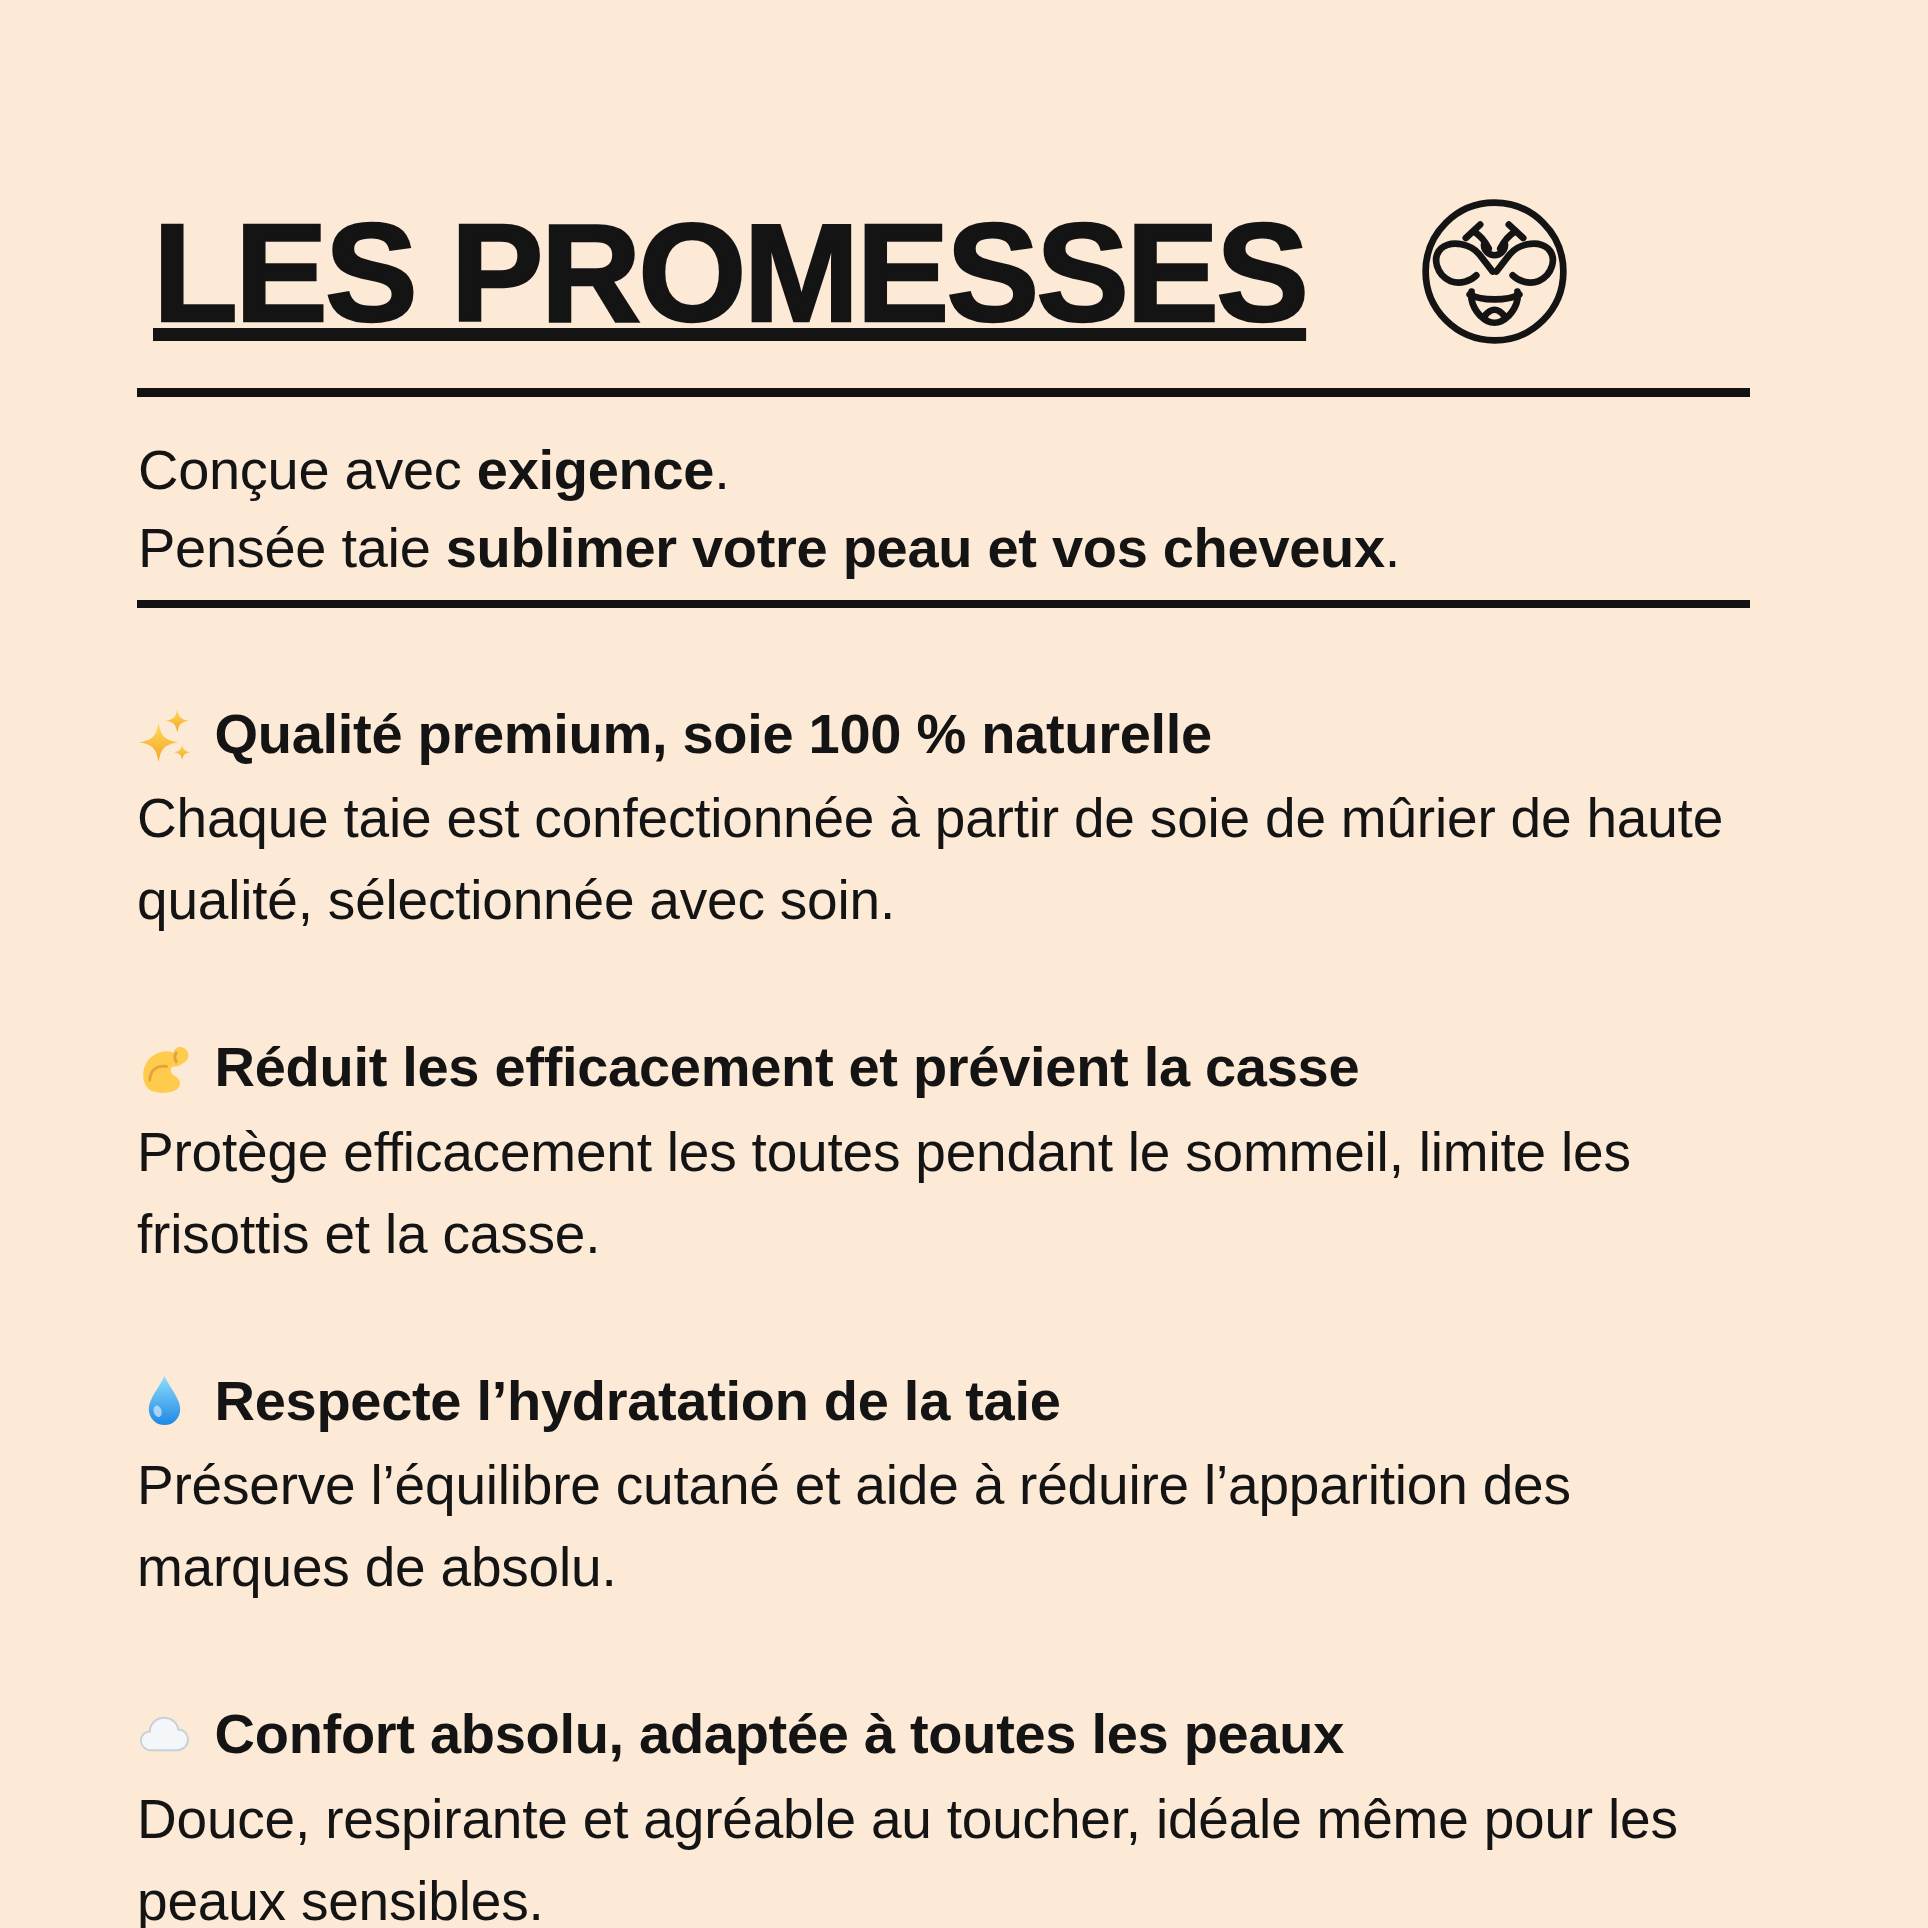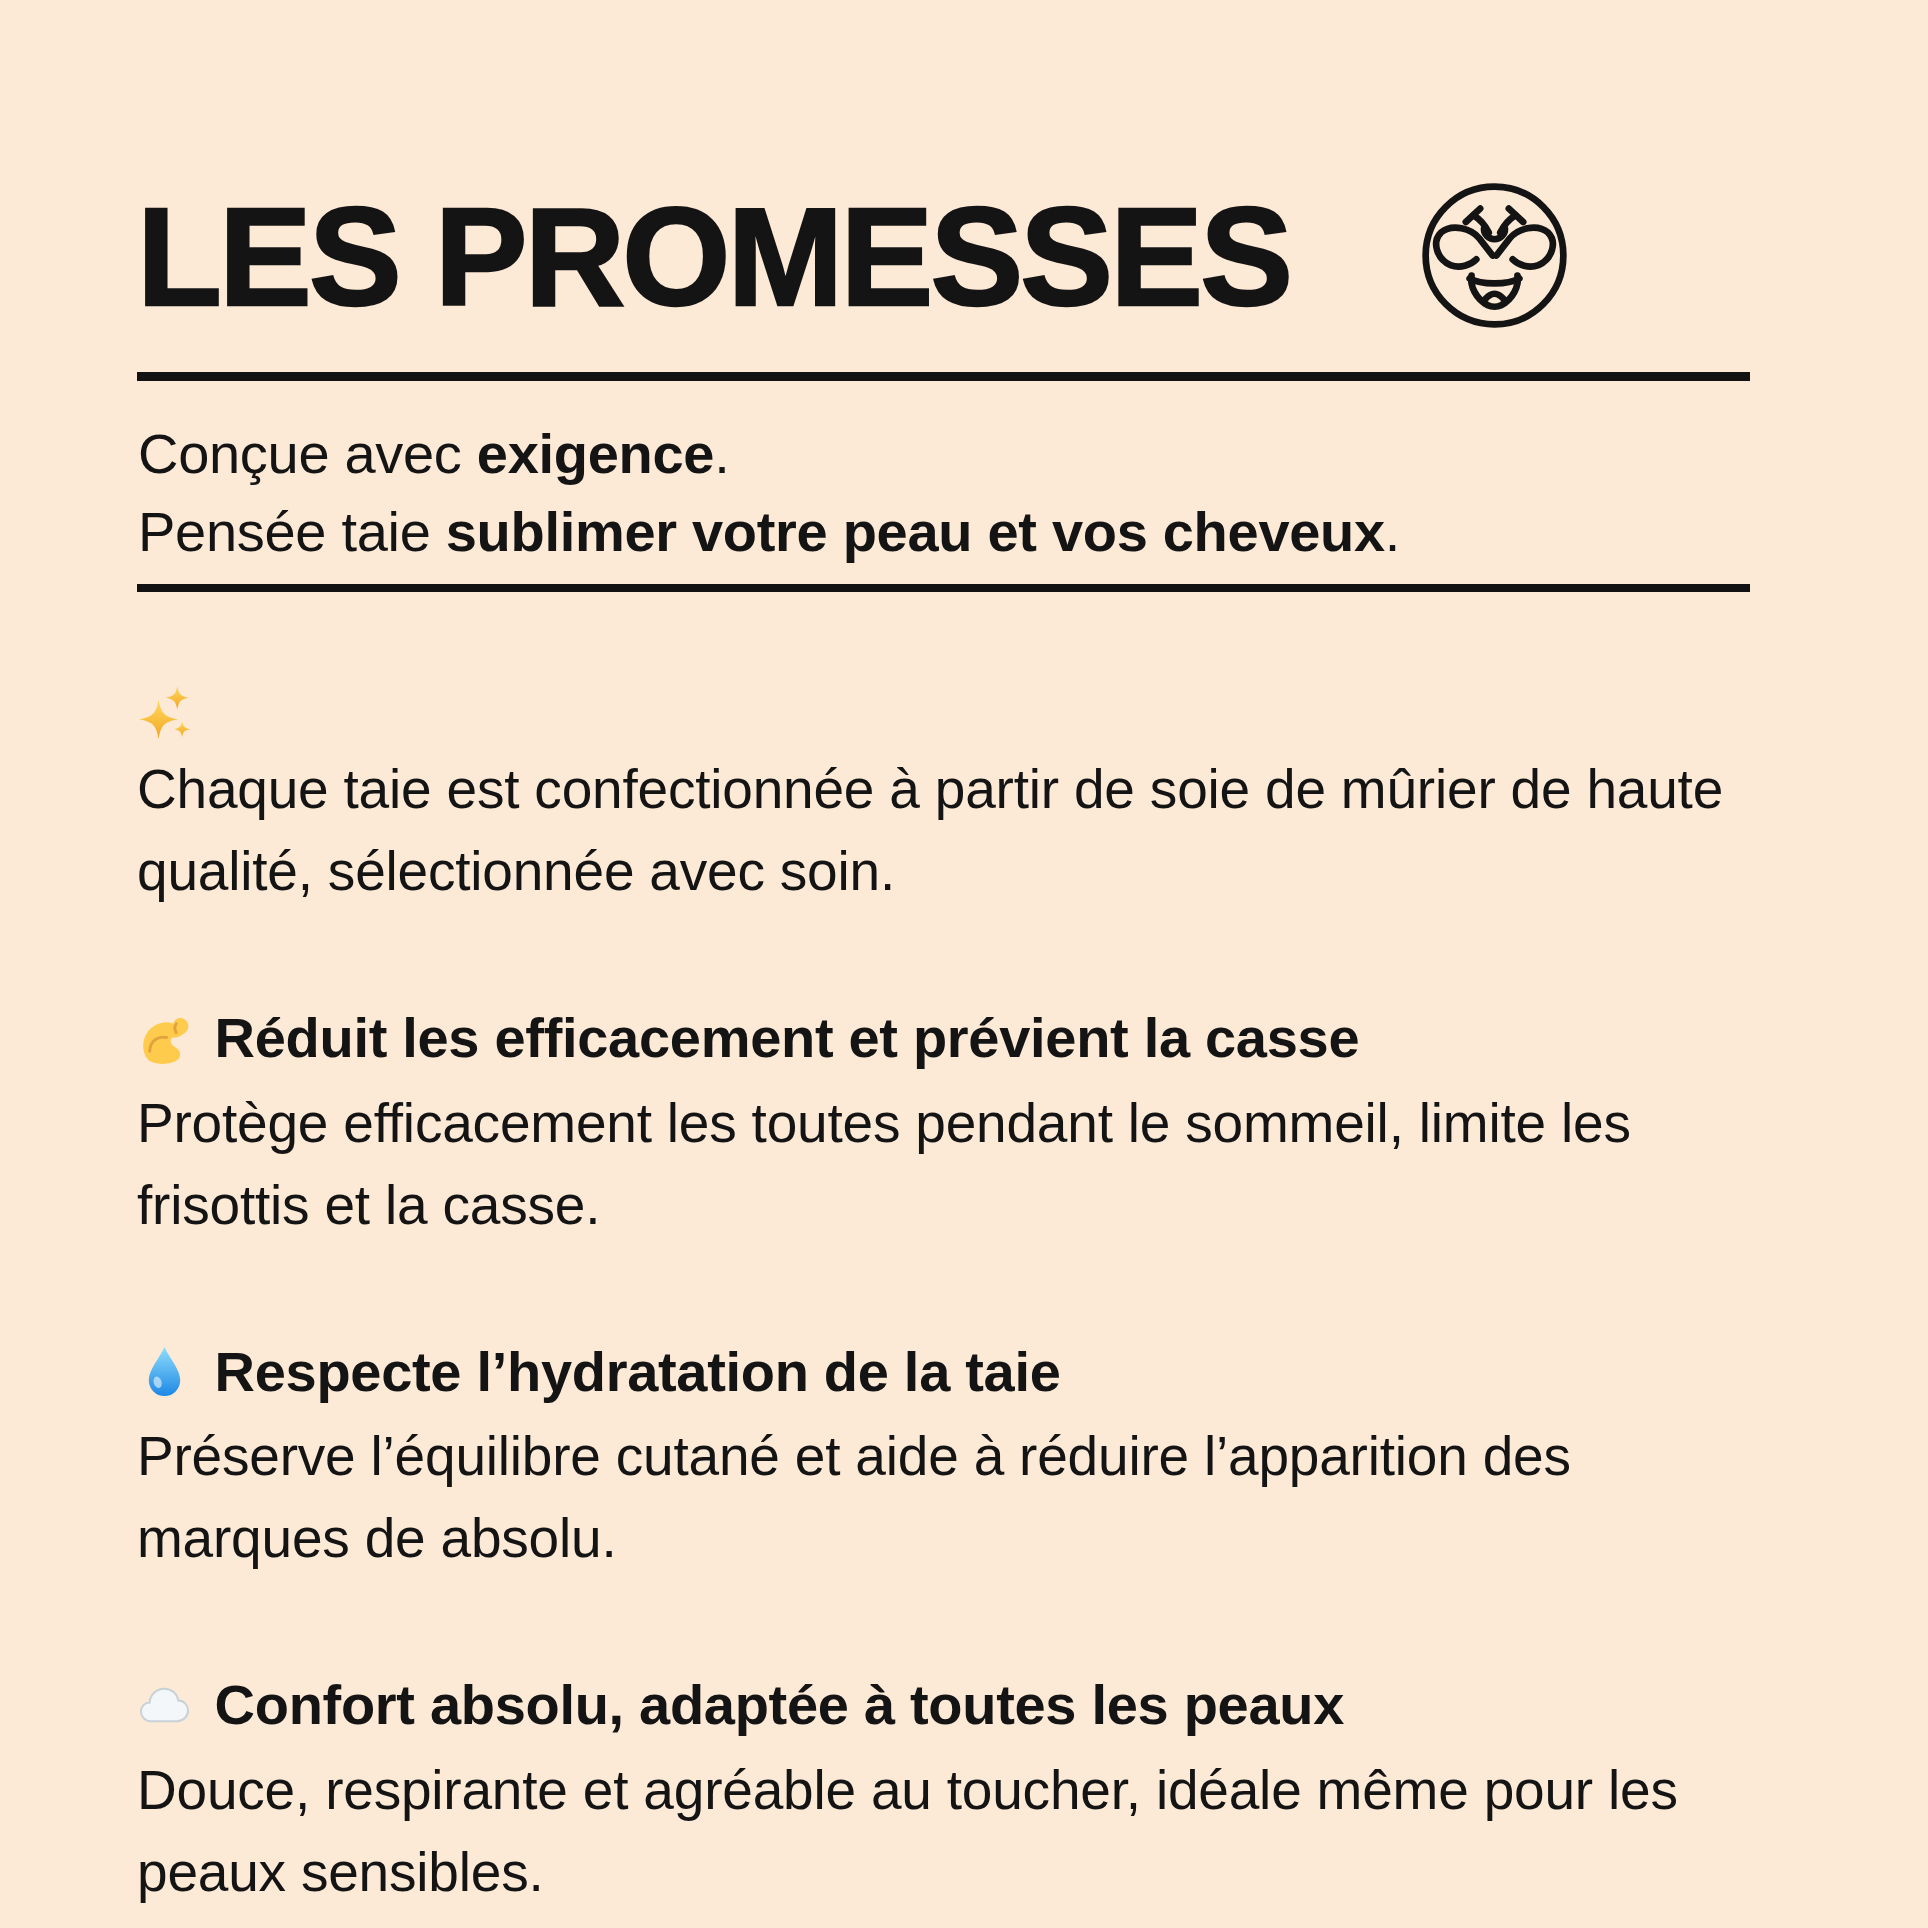--- a/index.html
+++ b/index.html
@@ -12,27 +12,28 @@
   }
   .page {
     position: relative;
     width: 1928px; height: 1928px;
     box-sizing: border-box;
     padding: 186px 177px 0 137px;
     overflow: hidden;
   }
   .header { position: relative; height: 141px; }
   .title {
-    margin: 0;
+    margin: 16px;
     font-size: 139px;
     line-height: 141px;
     font-weight: 700;
     letter-spacing: -2.8px;
     -webkit-text-stroke: 2.4px currentColor;
     white-space: nowrap;
+    text-decoration: underline;
   }
   .bee-badge {
     position: absolute;
     left: 1281px; top: -7.5px;
     width: 153px; height: 153px;
   }
   .bee-badge svg { display: block; width: 153px; height: 153px; }
   .rule {
     height: 8.5px; width: 1613px;
     background: #121212; border: 0;
@@ -105,20 +106,21 @@
             <linearGradient id="gold" x1="0" y1="0" x2="0" y2="1">
               <stop offset="0" stop-color="#FFD95E"></stop>
                 <stop offset="1" stop-color="#F3A622"></stop>
             </linearGradient>
           </defs>
           <path fill="url(#gold)" d="M22 16 C24.5 30 28 33.5 42 36 C28 38.5 24.5 42 22 56 C19.5 42 16 38.5 2 36 C16 33.5 19.5 30 22 16 Z"></path>
           <path fill="url(#gold)" d="M41 2 C42.5 10.5 44.5 12.5 53 14 C44.5 15.5 42.5 17.5 41 26 C39.5 17.5 37.5 15.5 29 14 C37.5 12.5 39.5 10.5 41 2 Z"></path>
           <path fill="url(#gold)" d="M46 38 C47 43.5 48.5 45 54 46 C48.5 47 47 48.5 46 54 C45 48.5 43.5 47 38 46 C43.5 45 45 43.5 46 38 Z"></path>
         </svg>
       </span>
+      <span>Qualité premium, soie 100 % naturelle</span>
     </h2>
     <p class="section-body">Chaque taie est confectionnée à partir de soie de mûrier de haute
 qualité, sélectionnée avec soin.</p>
   </section>
 
   <section class="section">
     <h2 class="section-title">
       <span class="emoji">
         <svg viewBox="0 0 56 56">
           <path fill="#FFCB4C" d="M13 51 C5 45 4 30 11 21 C17 13 29 9 37 13 C38 8 44 5 49 9 C54 13 53 20 48 23 L43 26 C39 28 37 26 35 28 C33 31 35 35 39 37 C44 40 46 46 41 50 C34 55 20 55 13 51 Z"></path>

